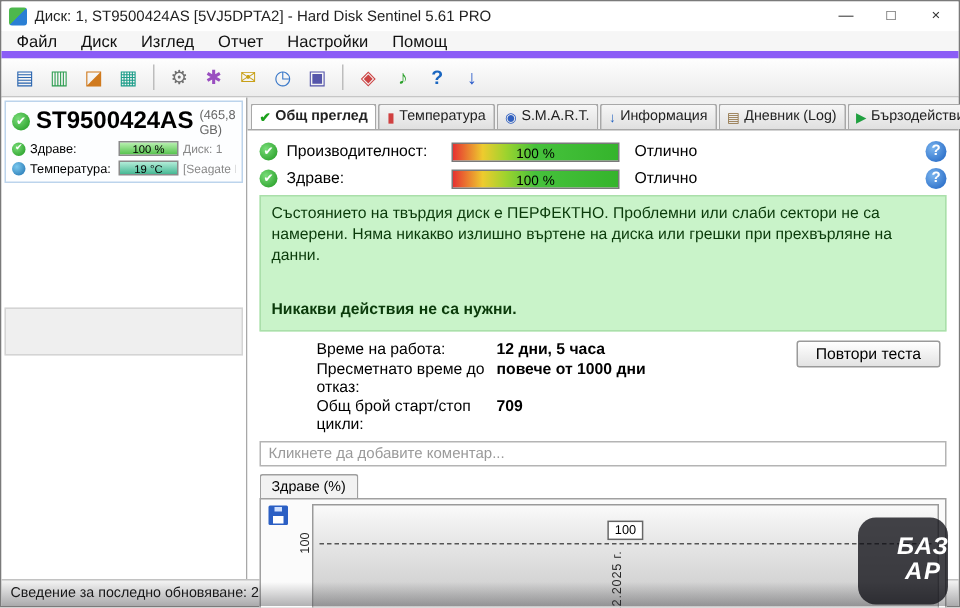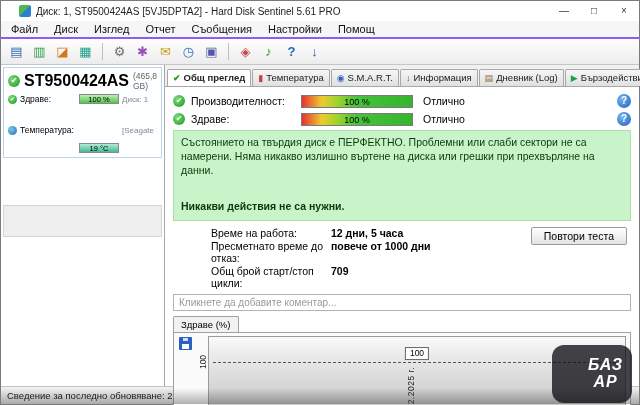--- a/index.html
+++ b/index.html
@@ -2,29 +2,29 @@
 <html><head>
 <meta charset="utf-8">
 <style>
   * { box-sizing: border-box; margin: 0; padding: 0; }
   html,body { width:640px; height:405px; overflow:hidden; }
   body { font-family: "Liberation Sans", sans-serif; font-size: 11px; color:#000; background:#e8e8e8; }
 
   .window { position:relative; width:640px; height:405px; background:#f0f0f0; border:1px solid #7a7a7a; display:flex; flex-direction:column; }
 
   
-  .titlebar { height:20px; background:#ffffff; display:flex; align-items:center; padding:0 0 0 18px; flex:0 0 auto; }
+  .titlebar { height:20px; background:#ffffff; display:flex; align-items:center; padding:0 0 0 5px; flex:0 0 auto; }
   .app-icon { width:12px; height:12px; margin-right:5px; border-radius:2px;
     background: linear-gradient(135deg,#4db84d 0 50%, #2a7fd4 50% 100%); flex:0 0 auto; }
   .title-text { font-size:10px; color:#222; white-space:nowrap; overflow:hidden; flex:1; }
   .win-controls { display:flex; height:20px; flex:0 0 auto; }
   .win-btn { width:30px; height:20px; text-align:center; line-height:20px; font-size:10px; color:#333; }
 
   
-  .menubar { height:18px; background:#f6f6f6; border-bottom:2px solid #8b5cf6; display:flex; align-items:center; padding-left:2px; flex:0 0 auto; }
+  .menubar { height:18px; background:#f6f6f6; border-bottom:5px solid #8b5cf6; display:flex; align-items:center; padding-left:2px; flex:0 0 auto; }
   .menu-item { padding:1px 8px; font-size:11px; color:#111; }
 
   
   .toolbar { height:26px; background:linear-gradient(#fefefe,#ececec); border-bottom:1px solid #c6c6c6; display:flex; align-items:center; padding:0 5px; gap:2px; flex:0 0 auto; }
   .tbicon { width:21px; height:21px; display:flex; align-items:center; justify-content:center; font-size:13px; border:1px solid transparent; border-radius:2px; }
   .tbsep { width:1px; height:17px; background:#bdbdbd; margin:0 4px; }
   .tb1{color:#2d67b0}.tb2{color:#2f9e52}.tb3{color:#d07a1e}.tb4{color:#1e9e8a}
   .tb5{color:#707070}.tb6{color:#9a4fc0}.tb7{color:#c8a018}.tb8{color:#3a78c8}
   .tb9{color:#5555aa}.tb10{color:#cc4444}.tb11{color:#2aa02a}.tb12{color:#1a66c0;font-weight:bold}
   .tb13{color:#2255c8;font-weight:bold}
@@ -35,21 +35,21 @@
   
   .sidebar { width:164px; background:#ffffff; border-right:1px solid #a8a8a8; position:relative; flex:0 0 auto; }
   .disk-item { margin:2px; padding:3px 4px 4px; border:1px solid #bcd4ec; background:#fdfeff; }
   .di-row1 { display:flex; align-items:center; gap:4px; }
   .di-model { font-weight:bold; font-size:16px; }
   .di-size { font-size:8.5px; color:#666; }
   .di-row { display:flex; align-items:center; gap:3px; margin-top:3px; font-size:8.5px; }
   .di-label { width:56px; }
   .mini-meter { width:40px; height:10px; border:1px solid #8a8a8a; font-size:7.5px; line-height:9px; text-align:center; color:#000; }
   .health-meter { background:linear-gradient(#b8f0b0,#55c24d); }
-  .temp-meter { background:linear-gradient(#b2ecd8,#46b894);margin-top:36px; }
+  .temp-meter { background:linear-gradient(#b2ecd8,#46b894); }
   .di-extra { color:#888; font-size:8px; white-space:nowrap; overflow:hidden; flex:1; }
   .check-badge { width:12px; height:12px; border-radius:50%; flex:0 0 auto;
     background:radial-gradient(circle at 35% 35%, #79dd79, #1d961d); color:#fff; font-size:8px; line-height:12px; text-align:center; }
   .check-badge.small { width:9px; height:9px; font-size:6px; line-height:9px; }
   .temp-dot { width:9px; height:9px; border-radius:50%; background:radial-gradient(circle at 35% 35%, #79c8ee, #1d6fae); flex:0 0 auto; }
   .sidebar-panel { position:absolute; left:2px; right:2px; top:140px; height:32px; background:#efefef; border:1px solid #d4d4d4; }
 
   
   .content { flex:1; display:flex; flex-direction:column; min-width:0; background:#f0f0f0; }
   .tabbar { height:21px; display:flex; align-items:flex-end; padding:2px 2px 0 2px; flex:0 0 auto; }
@@ -104,21 +104,21 @@
   .ylab { position:absolute; left:-13px; top:26%; transform:translateY(-50%) rotate(-90deg); font-size:8.5px; color:#222; }
   .xlab { position:absolute; left:calc(50% - 11px); top:31%; writing-mode:vertical-rl; transform:rotate(180deg); font-size:8.5px; color:#222; letter-spacing:0.5px; }
 
   
   .statusbar { height:18px; background:#f0f0f0; border-top:1px solid #c2c2c2; display:flex; align-items:center; padding-left:6px; font-size:9.5px; color:#111; flex:0 0 auto; }
   .sb-sep { width:1px; height:12px; background:#c6c6c6; margin:0 8px; }
 
   
   .bottom-fade { position:absolute; left:0; right:0; bottom:0; height:16px; pointer-events:none;
     background:linear-gradient(to bottom, rgba(60,60,65,0), rgba(55,55,60,0.38)); }
-  .wm { position:absolute; right:7px; bottom:1px; width:80px; height:58px; background:rgba(16,16,22,0.78); border-radius:12px;
+  .wm { position:absolute; right:7px; bottom:1px; width:60px; height:58px; background:rgba(16,16,22,0.78); border-radius:12px;
     display:flex; flex-direction:column; align-items:center; justify-content:center; color:#fff; font-weight:bold; font-style:italic;
     letter-spacing:1px; line-height:1.05;padding-left:27px; }
   .wm span { font-size:16px; }
 </style>
 </head>
 <body>
 
 <div class="window">
 
   <div class="titlebar">
@@ -129,21 +129,20 @@
       <span class="win-btn">□</span>
       <span class="win-btn">×</span>
     </div>
   </div>
 
   <div class="menubar">
     <span class="menu-item">Файл</span>
     <span class="menu-item">Диск</span>
     <span class="menu-item">Изглед</span>
     <span class="menu-item">Отчет</span>
-    <span class="menu-item">Съобщения</span>
     <span class="menu-item">Настройки</span>
     <span class="menu-item">Помощ</span>
   </div>
 
   <div class="toolbar">
     <span class="tbicon tb1">▤</span>
     <span class="tbicon tb2">▥</span>
     <span class="tbicon tb3">◪</span>
     <span class="tbicon tb4">▦</span>
     <span class="tbsep"></span>

